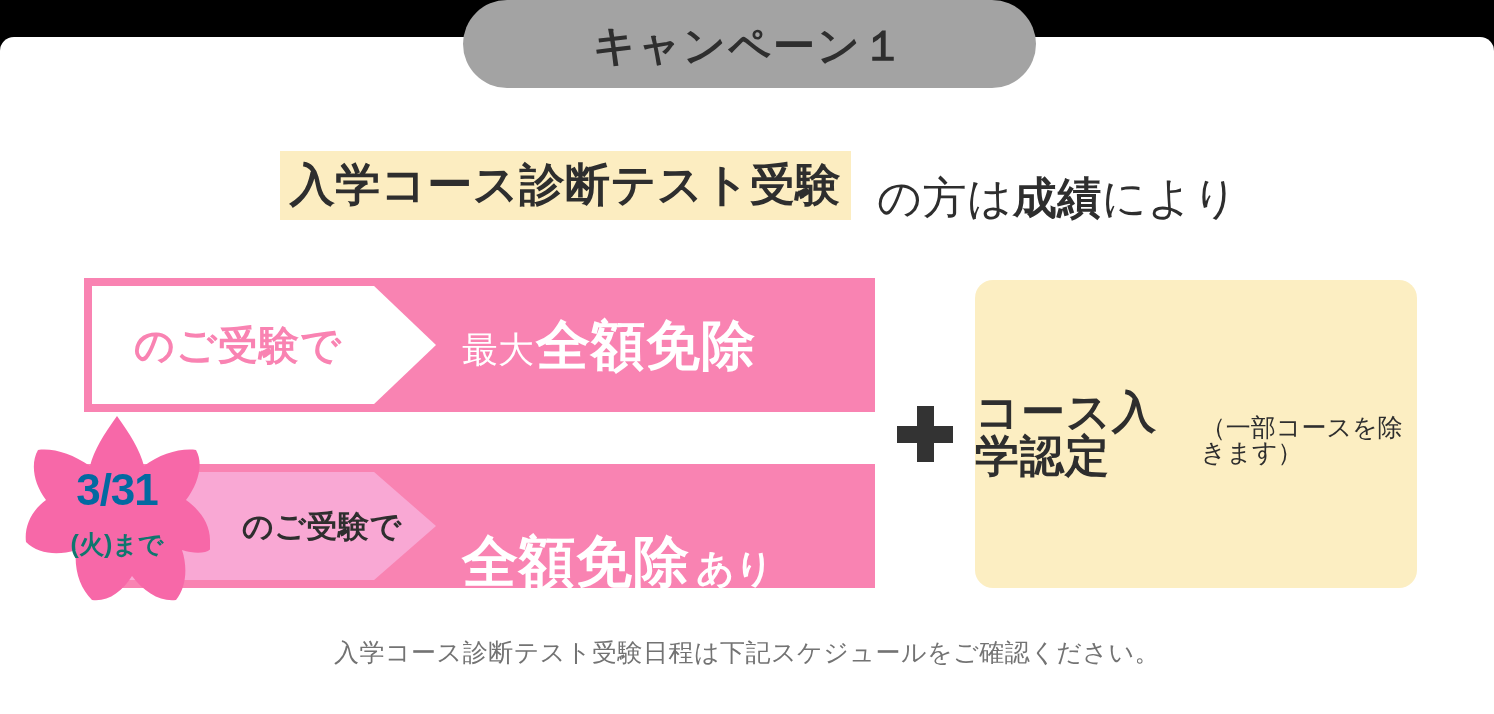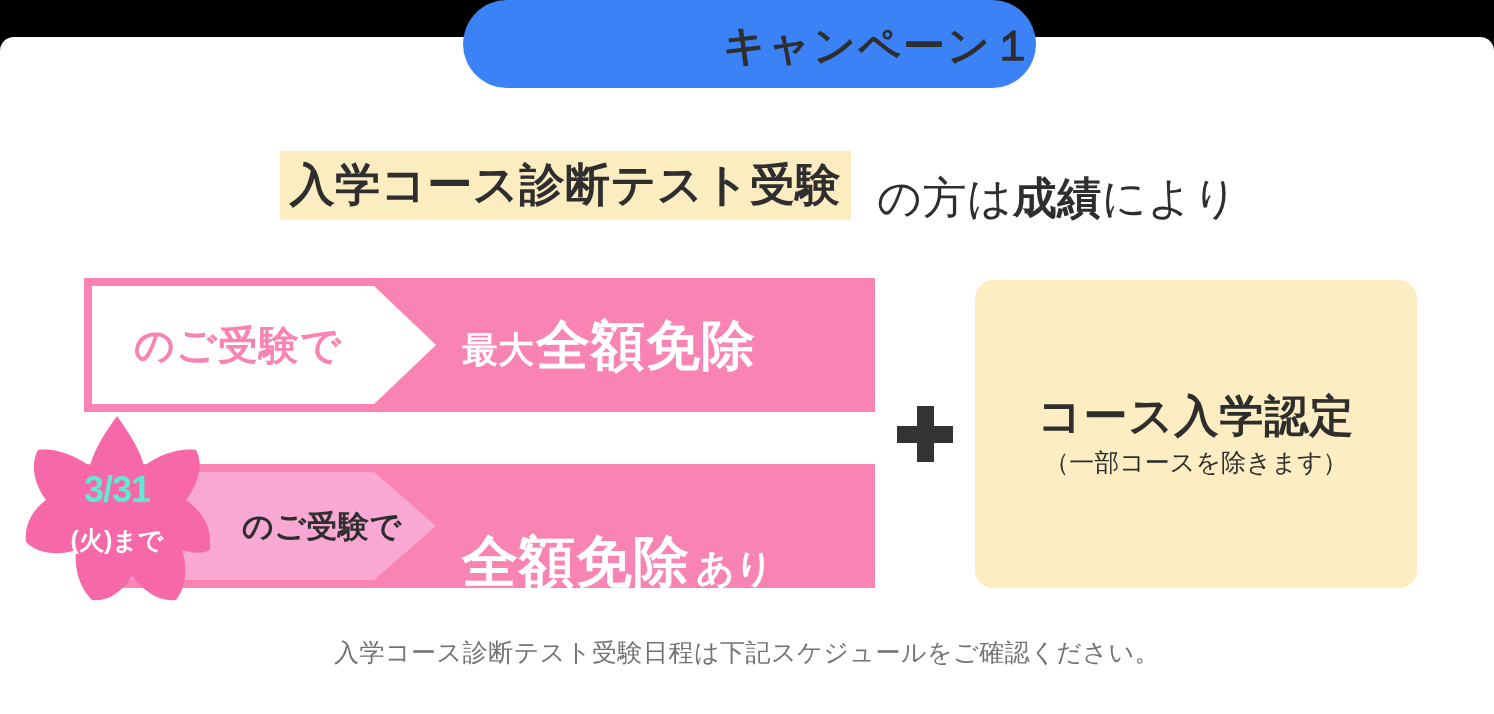--- a/index.html
+++ b/index.html
@@ -33,25 +33,25 @@
     border-radius: 14px 14px 0 0;
   }
 
   
   #campaign-pill {
     position: absolute;
     left: 463px;
     top: 0px;
     width: 573px;
     height: 88px;
-    background: #3b82f6;
+    background: #a3a3a3;
     border-radius: 44px;
     display: flex;
     align-items: center;
-    justify-content: flex-end;
+    justify-content: center;
   }
   #campaign-pill .pill-label {
     font-size: 42px;
     font-weight: bold;
     color: #2e2e2e;
     letter-spacing: 2px;
     line-height: 1;
     transform: translateY(2px);
   }
 
@@ -122,21 +122,21 @@
     position: absolute;
     left: 378px;
     top: 0;
     height: 134px;
     display: flex;
     align-items: center;
     white-space: nowrap;
   }
   #banner-one .r-small {
     font-size: 36px;
-    font-weight: bold;
+    font-weight: normal;
     color: #ffffff;
     line-height: 1;
     transform: translateY(5px);
   }
   #banner-one .r-big {
     font-size: 54px;
     font-weight: bold;
     color: #ffffff;
     line-height: 1;
     letter-spacing: 1px;
@@ -218,30 +218,30 @@
     left: 0;
     top: 0;
     width: 186px;
     height: 196px;
     display: flex;
     flex-direction: column;
     align-items: center;
     justify-content: center;
   }
   #sakura-badge .s-date {
-    font-size: 36px;
-    font-weight: bold;
-    color: #5eead4;
+    font-size: 44px;
+    font-weight: bold;
+    color: #0369a1;
     line-height: 1;
     letter-spacing: -1px;
   }
   #sakura-badge .s-sub {
     font-size: 25px;
     font-weight: bold;
-    color: #ffffff;
+    color: #0f766e;
     line-height: 1;
     margin-top: 20px;
   }
 
   
   #plus-sign {
     position: absolute;
     left: 897px;
     top: 406px;
     width: 56px;
@@ -267,21 +267,21 @@
   
   #course-box {
     position: absolute;
     left: 975px;
     top: 280px;
     width: 442px;
     height: 308px;
     background: #FCEEC2;
     border-radius: 18px;
     display: flex;
-    flex-direction: column;
+    flex-direction: row;
     align-items: center;
     justify-content: center;
   }
   #course-box .cb-title {
     font-size: 44px;
     font-weight: bold;
     color: #2e2e2e;
     letter-spacing: 1px;
     line-height: 1;
   }

